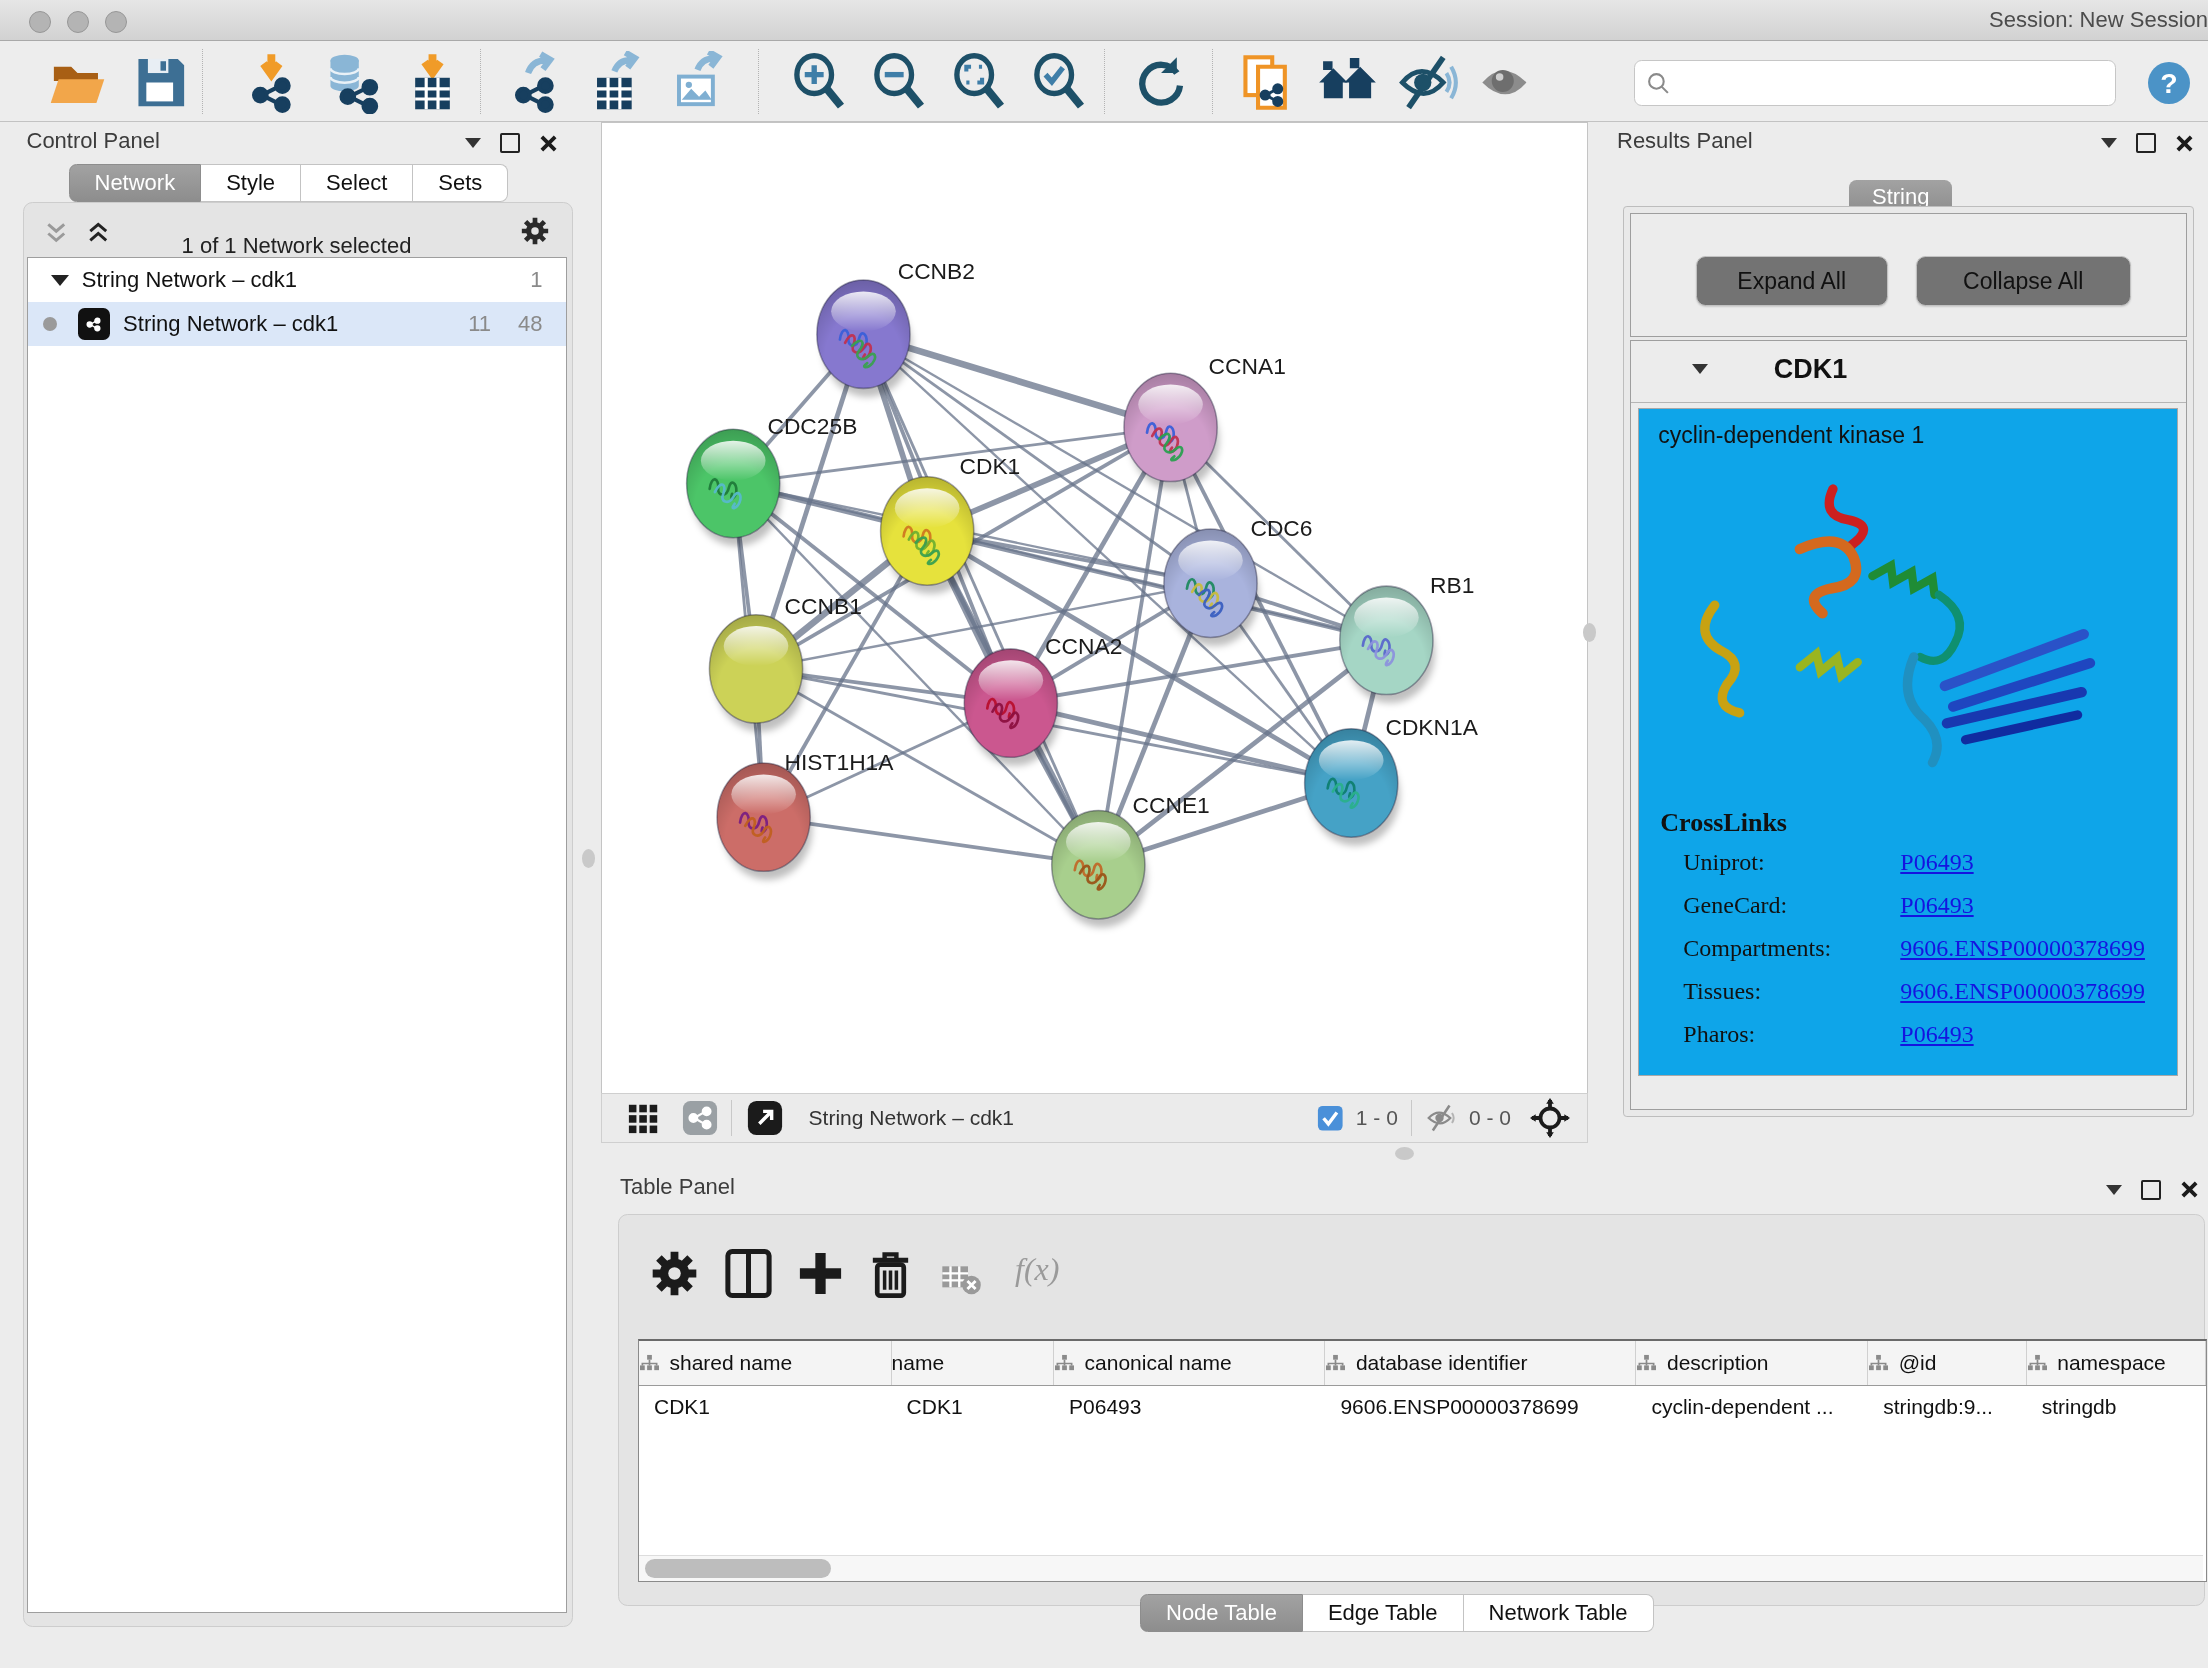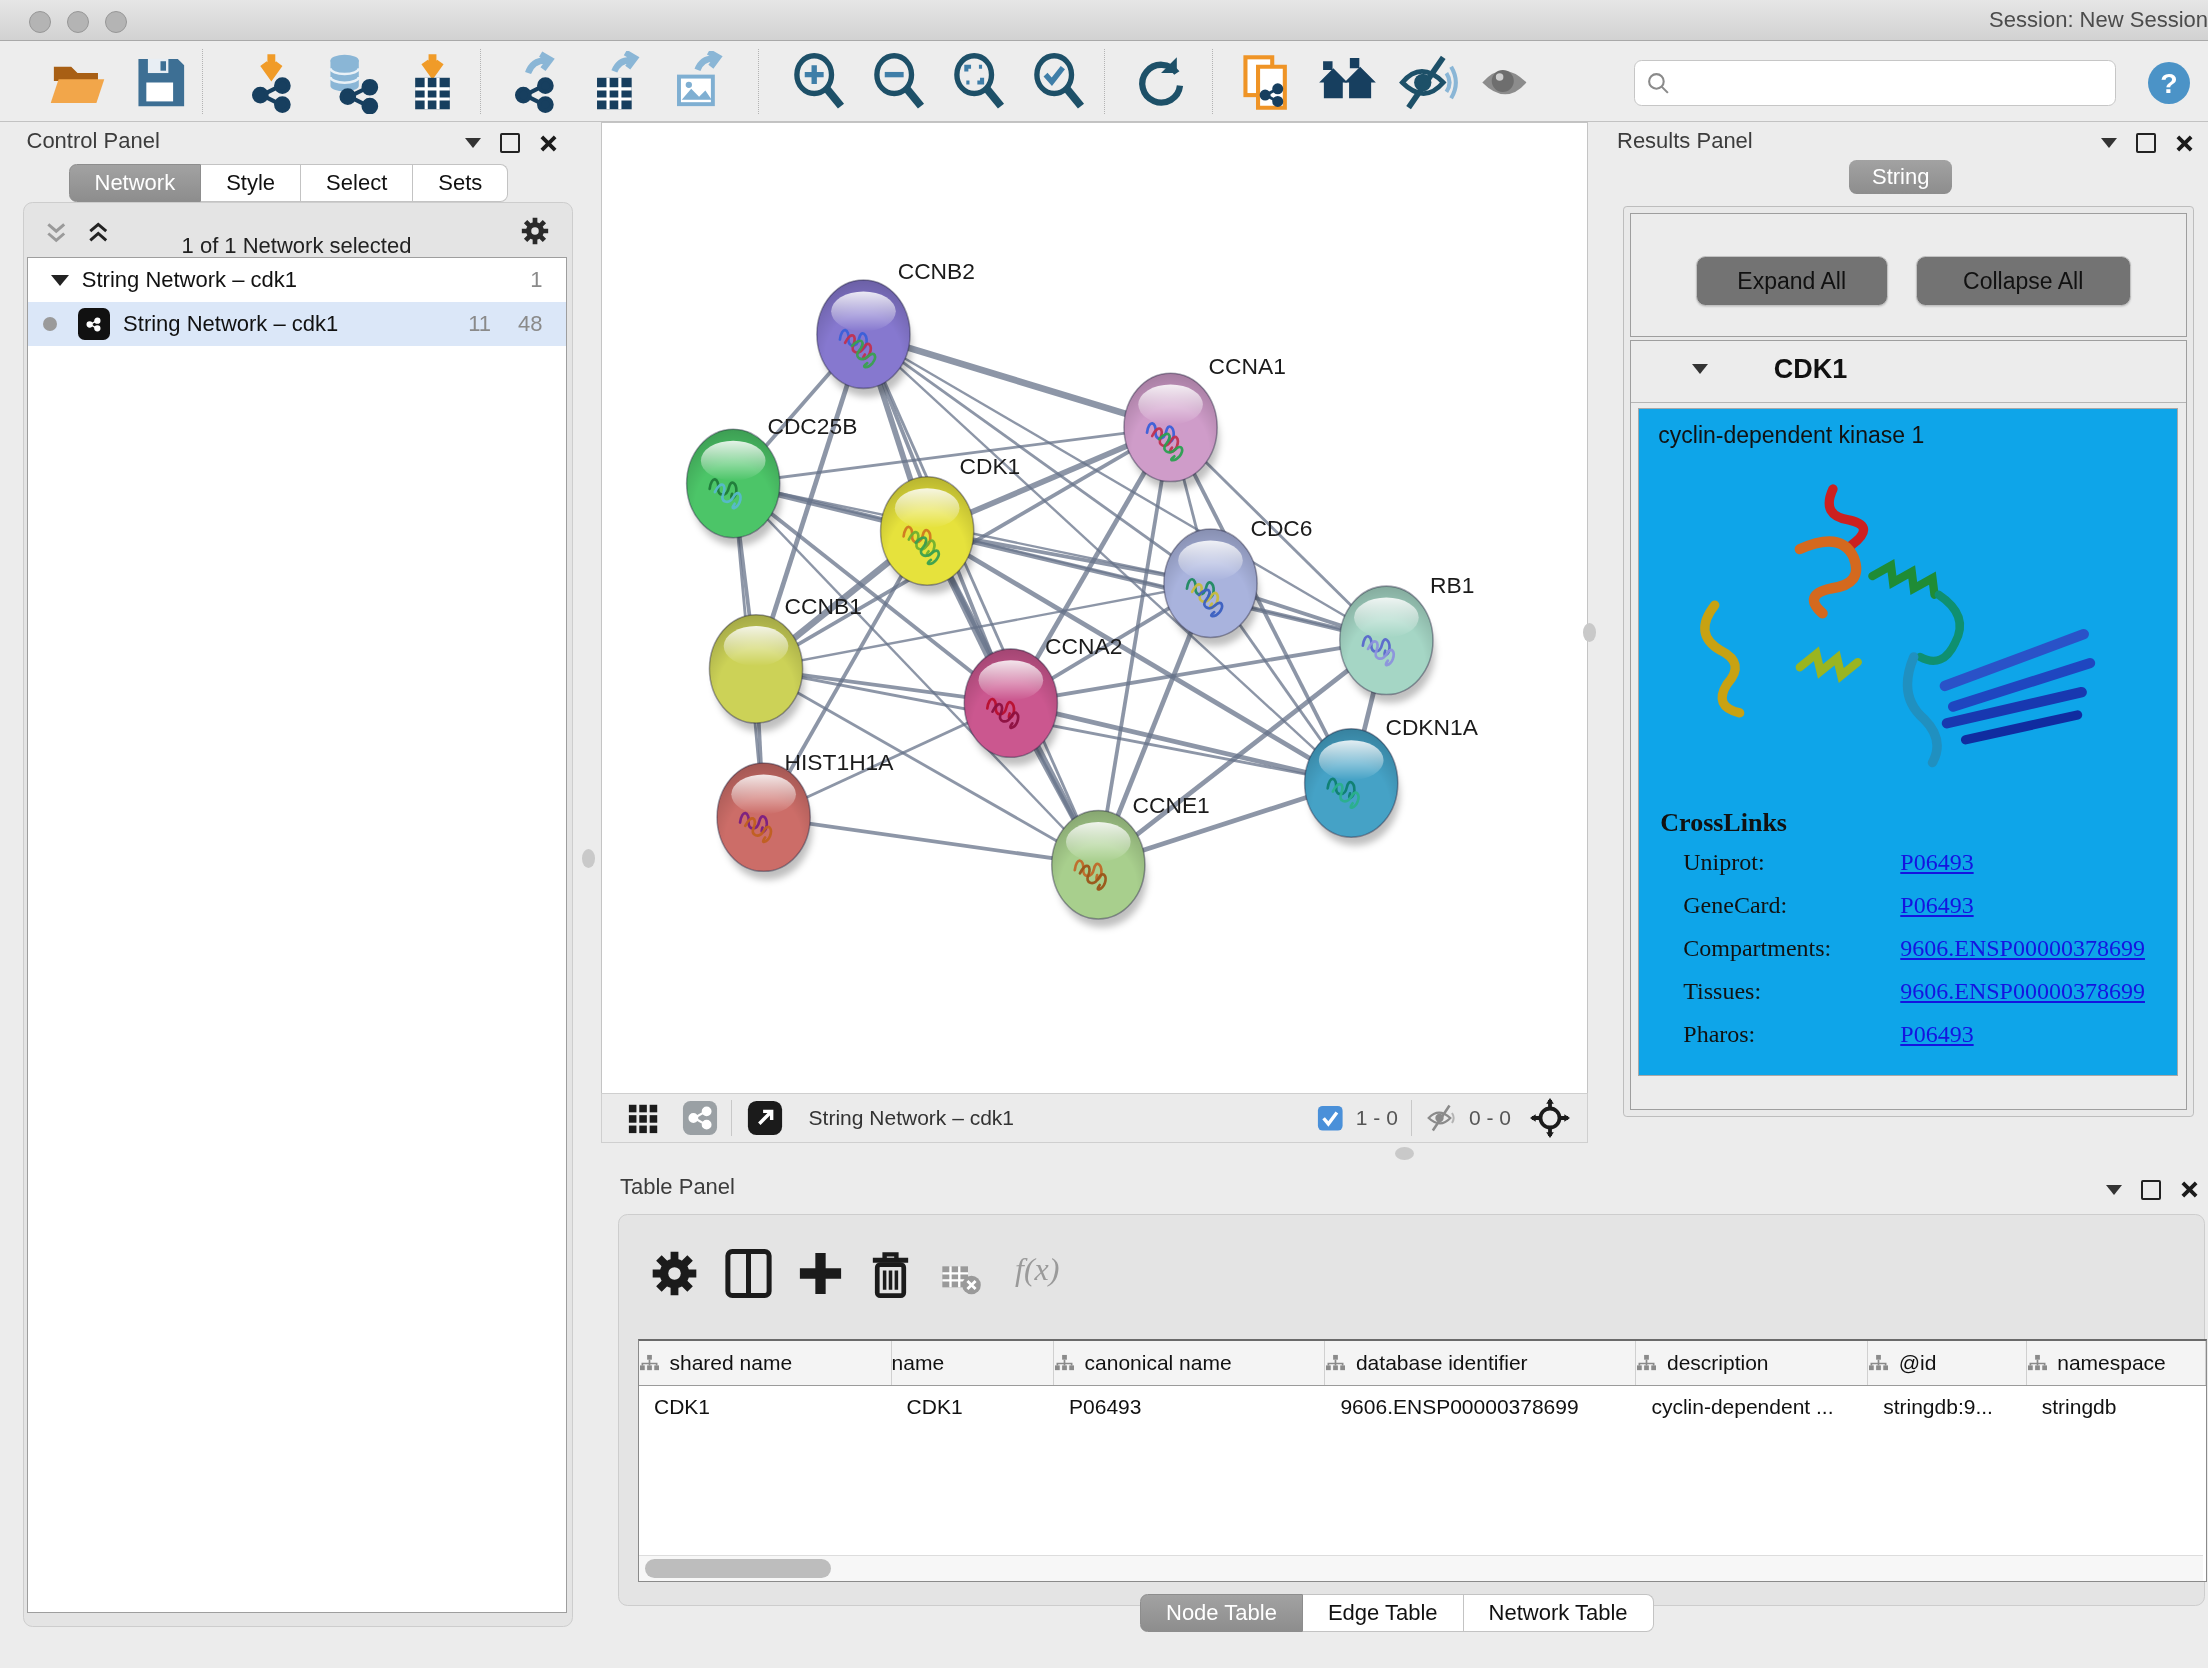--- a/index.html
+++ b/index.html
@@ -520,21 +520,21 @@
 
   <div id="results-panel" class="abs">
     <span class="panel-title abs" style="left:21px;top:5.7px">Results Panel</span>
     <div class="panel-icons" style="right:15px;top:11.4px">
       <span class="tri-down"></span>
       <span class="float-sq"></span>
       <svg width="19" height="19" viewBox="0 0 20 20">
           <path d="M3 3 L17 17 M17 3 L3 17" stroke="#1b1b1b" stroke-width="4"></path>
         </svg>
     </div>
-    <div class="single-tab abs" style="left:253px;top:38px">String</div>
+    <div class="single-tab abs" style="left:253px;top:58px">String</div>
     <div id="rp-box">
       <div id="rp-buttons">
         <div class="rp-btn" style="left:65px;width:190px">Expand All</div>
         <div class="rp-btn" style="left:285px;width:213px">Collapse All</div>
       </div>
       <div id="gene-box">
         <div id="gene-header">
           <span class="tri-down abs" style="left:61px;top:23px"></span>
           <span id="gene-name">CDK1</span>
         </div>

